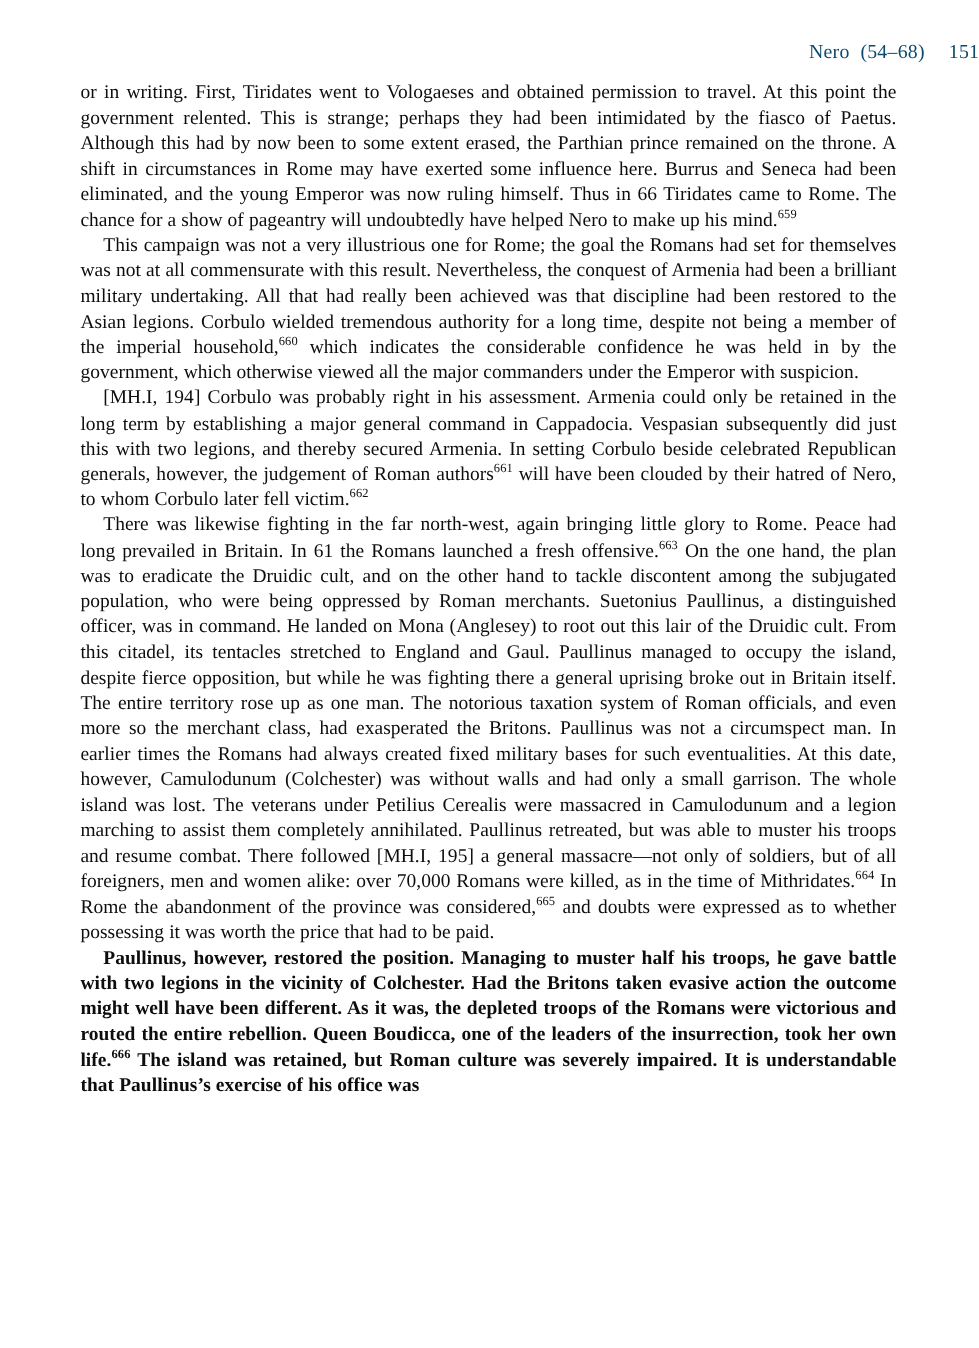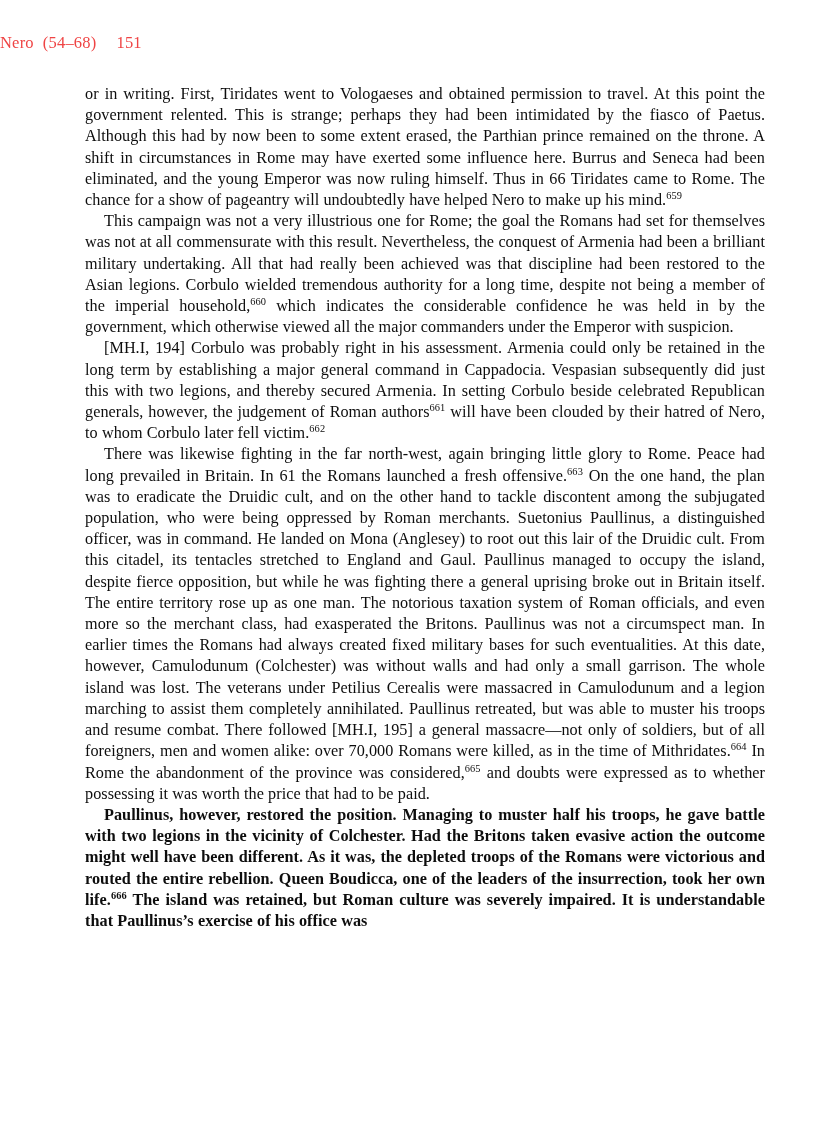--- a/index.html
+++ b/index.html
@@ -20,36 +20,35 @@
     height: 1123px;
     box-sizing: border-box;
     overflow: hidden;
     background: #ffffff;
   }
   .running-head {
     position: absolute;
     top: 33px;
     left: 0;
     width: 816px;
-    text-align: left;
+    text-align: right;
     font-size: 16.5px;
     line-height: 20px;
     letter-spacing: 0.2px;
-    color: #ef4444;
+    color: #0c4a6e;
     white-space: pre;
   }
   .running-head .rh-gap { display: inline-block; width: 9px; }
   .running-head .rh-gap-wide { display: inline-block; width: 20px; }
 
   .textblock {
     position: absolute;
     top: 67px;
-    left: 85px;
+    left: 67px;
     width: 680px;
-    margin-top: 17px;
   }
   p.para {
     margin: 0;
     font-size: 16.2px;
     line-height: 21.2px;
     text-align: justify;
     text-justify: inter-word;
     letter-spacing: 0.05px;
     word-spacing: 0.1px;
     color: #0d0d0d;

